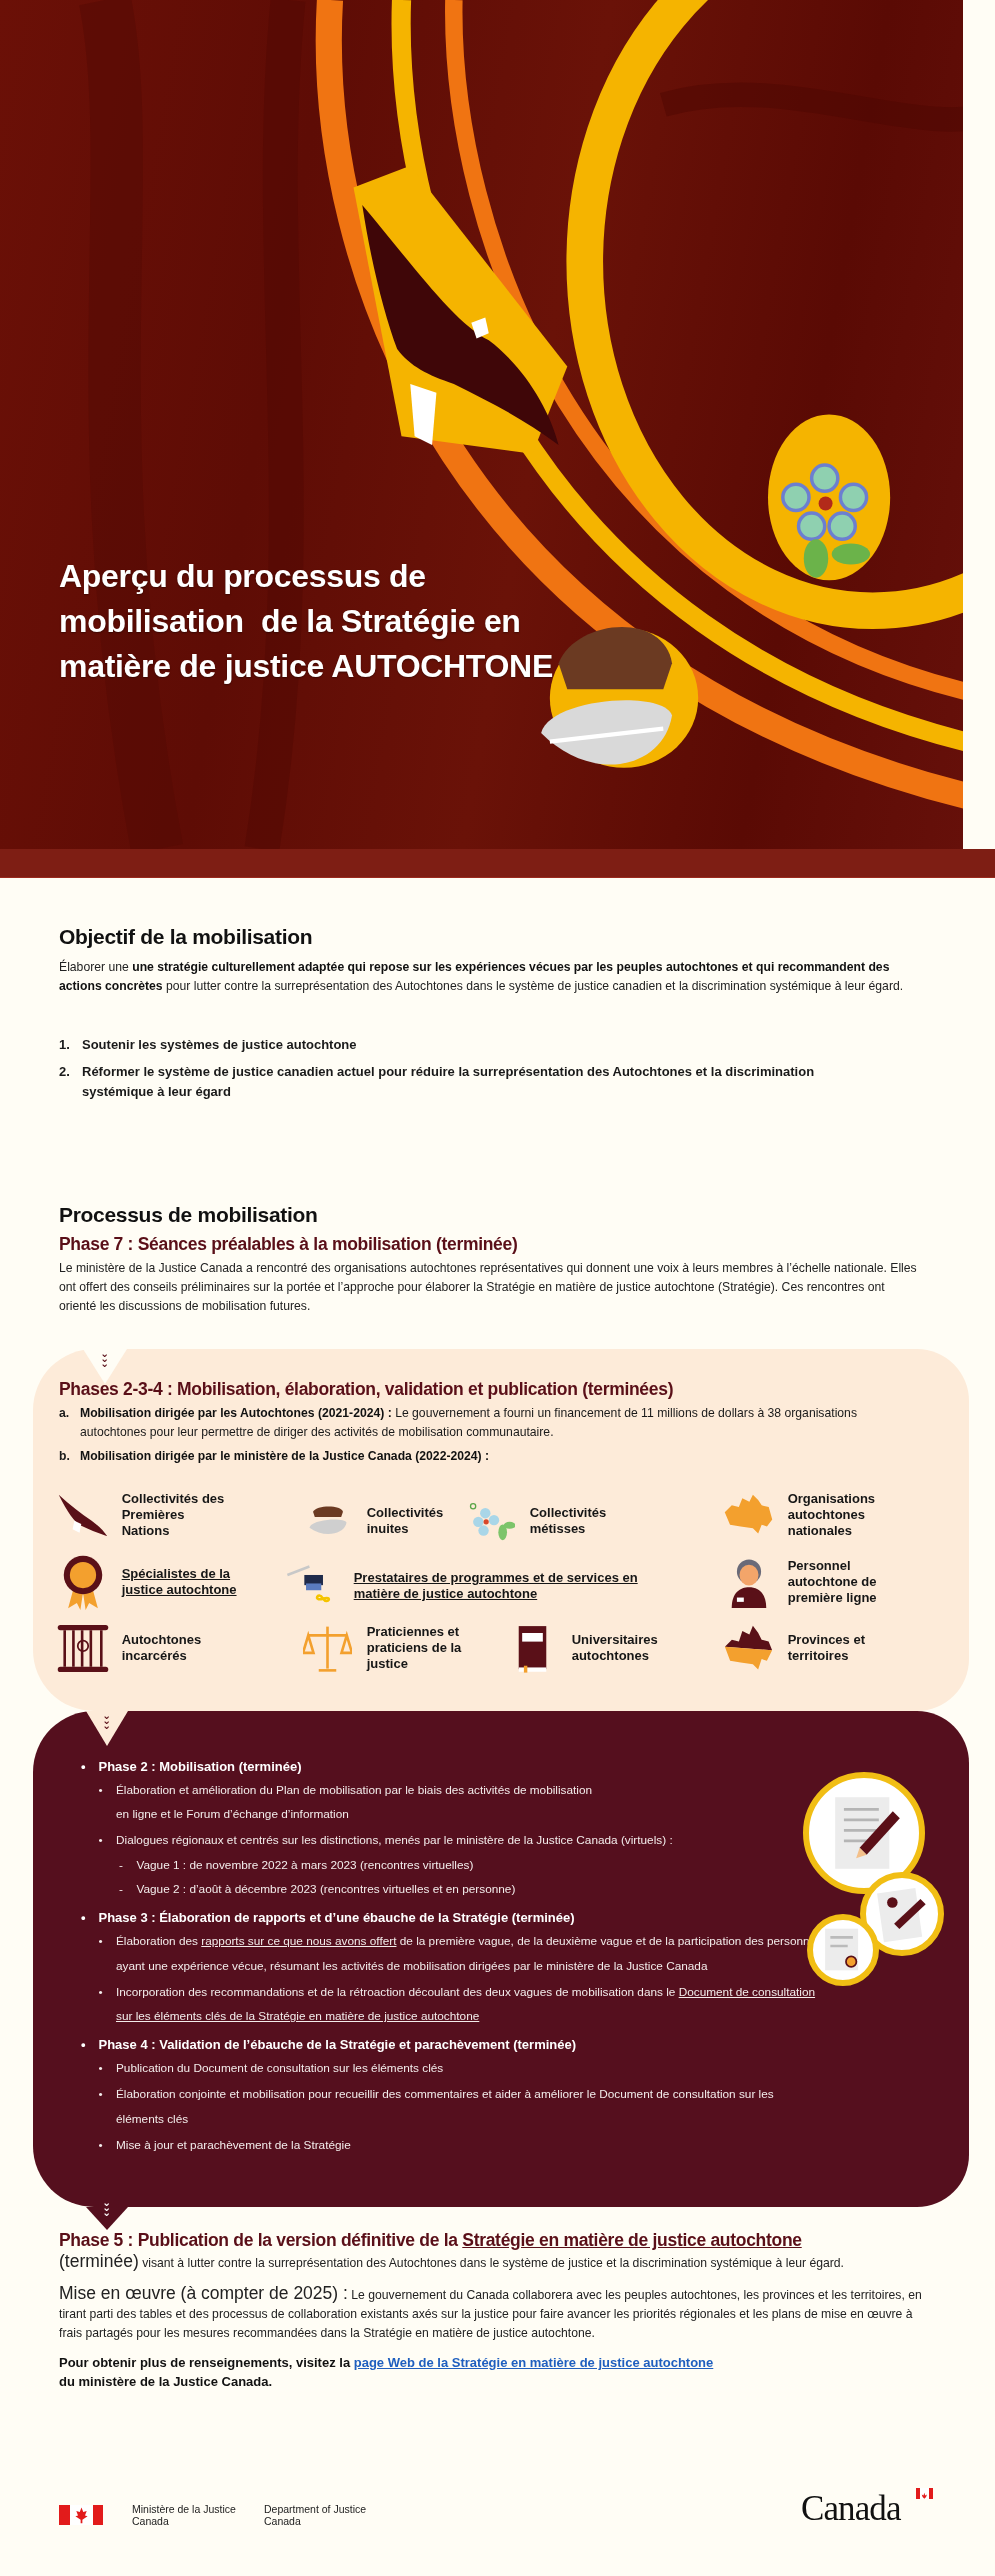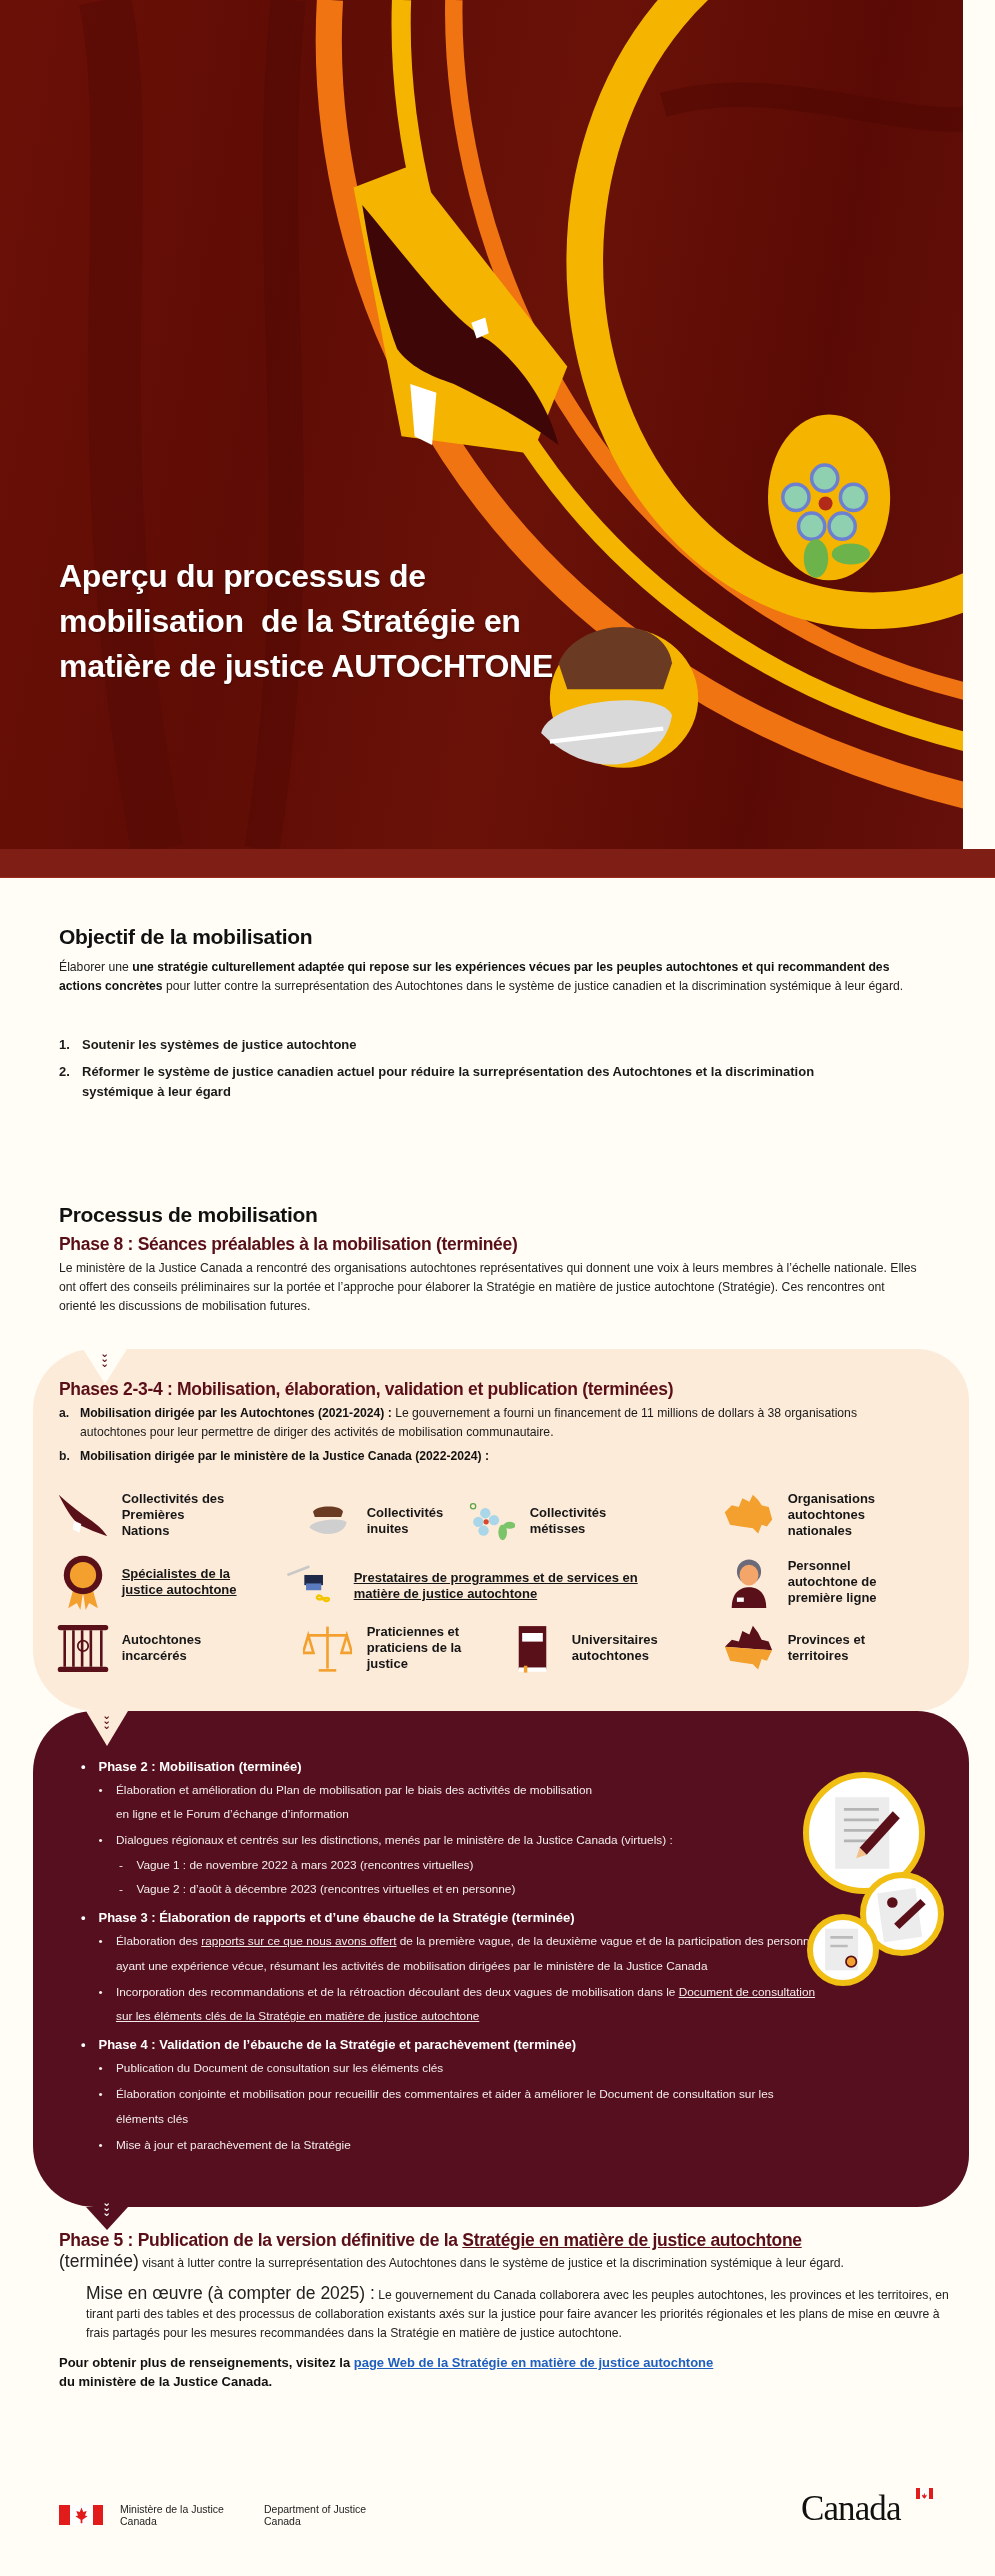--- a/index.html
+++ b/index.html
@@ -46,21 +46,21 @@
   .lvl2 { display: flex; font-size: 11.8px; line-height: 24.4px; padding-left: 17.5px; margin-top: 1.7px; color: #f3eceb; }
   .lvl3 { display: flex; font-size: 11.8px; line-height: 24.4px; padding-left: 38px; color: #f3eceb; }
   .lvl3 .dash { width: 17.5px; flex-shrink: 0; }
   .u { text-decoration: underline; }
 
   .circle { position: absolute; border-radius: 50%; background: #ffffff; border: 6.1px solid #f1be14; overflow: hidden; }
 
   
   .p5 { position: absolute; left: 59px; top: 2229px; width: 873px; }
   .p5 h3 { font-size: 17.5px; line-height: 23px; }
-  .maroon { color: #5a0f18; margin-left: 27px; }
+  .maroon { color: #5a0f18; }
   .link-blue { color: #1f5fbf; text-decoration: underline; }
   .flag { position: absolute; display: flex; }
   .flag .bar { background: #e21b1b; }
   .flag .mid { background: #fff; position: relative; }
   .dept { position: absolute; font-size: 10.5px; line-height: 12.2px; color: #222; font-family: "Liberation Sans", sans-serif; }
   .wordmark { position: absolute; left: 801px; top: 2489px; font-family: "Liberation Serif", serif; font-size: 35px; color: #111; letter-spacing: -0.9px; }
 </style>
 </head>
 <body>
 
@@ -128,21 +128,21 @@
       </li>
     <li>
         <span class="num">2.</span>
         <span style="width:786px">Réformer le système de justice canadien actuel pour réduire la surreprésentation des Autochtones et la discrimination systémique à leur égard</span>
       </li>
   </ol>
 </div>
 
 <div class="sec" style="top:1203px;">
   <h2 class="sec-title">Processus de mobilisation</h2>
-  <h3 class="phase-title" style="margin-top:7px;">Phase 8 : Séances préalables à la mobilisation (terminée)</h3>
+  <h3 class="phase-title" style="margin-top:7px;">Phase 7 : Séances préalables à la mobilisation (terminée)</h3>
   <p class="body" style="margin-top:3.5px;width:860px;">Le ministère de la Justice Canada a rencontré des organisations autochtones représentatives qui donnent une voix à leurs membres à l’échelle nationale. Elles ont offert des conseils préliminaires sur la portée et l’approche pour élaborer la Stratégie en matière de justice autochtone (Stratégie). Ces rencontres ont orienté les discussions de mobilisation futures.</p>
 </div>
 
 <div class="peach"></div>
 <div class="notch-cream"></div>
 <div class="chev" style="left:96px;top:1351px;color:#5a0f18;">
     <span>⌄</span>
     <span>⌄</span>
     <span>⌄</span>
   </div>
@@ -403,21 +403,21 @@
   </p>
 </div>
 
 <div class="flag" style="left:59px;top:2505px;height:20px;">
   <div class="bar" style="width:10.5px;"></div>
   <div class="mid" style="width:23px;"><svg width="23" height="20" viewBox="0 0 26 23">
         <path d="M13 3 L 15 8 L 19 7 L 17 12 L 20 13 L 14 17 L 14 21 L 12 21 L 12 17 L 6 13 L 9 12 L 7 7 L 11 8 Z" fill="#e21b1b"></path>
       </svg></div>
   <div class="bar" style="width:10.5px;"></div>
 </div>
-<div class="dept" style="left:120px;top:2503px;">
+<div class="dept" style="left:132px;top:2503px;">
   <div>Ministère de la Justice</div>
   <div>Canada</div>
 </div>
 <div class="dept" style="left:264px;top:2503px;">
   <div>Department of Justice</div>
   <div>Canada</div>
 </div>
 <div class="wordmark">Canada</div>
 <div class="flag" style="left:916px;top:2488px;height:10.5px;">
   <div class="bar" style="width:4.4px;"></div>

